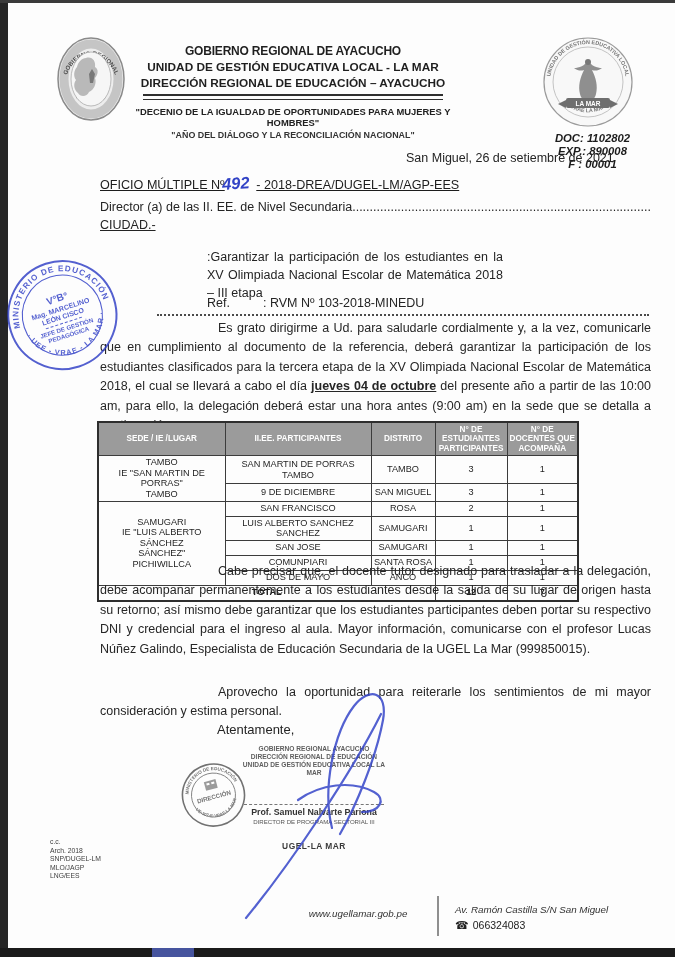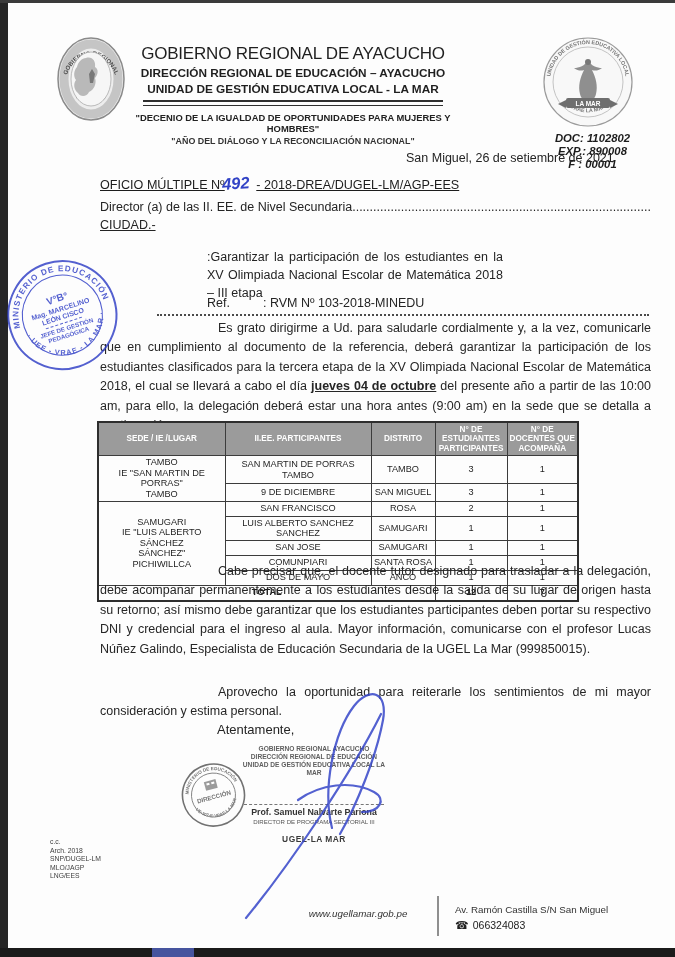--- a/index.html
+++ b/index.html
@@ -6,21 +6,21 @@
   .page{position:relative;width:675px;height:957px;background:#fdfdfd;overflow:hidden;
         font-family:"Liberation Sans",sans-serif;color:#242424;}
   .abs{position:absolute;}
   
   .edge-left{left:0;top:0;width:8px;height:957px;background:#262626;}
   .edge-top{left:0;top:0;width:675px;height:3px;background:#3b3b3b;}
   .edge-bottom{left:0;top:948px;width:675px;height:9px;background:#1b1b1b;}
   .edge-blue{position:absolute;left:152px;top:0;width:42px;height:9px;background:#46549e;}
   
   .head-center{left:128px;top:44px;width:330px;text-align:center;color:#1f1f1f;}
-  .hc-title{font-size:17px;font-weight:normal;letter-spacing:-0.2px;}
+  .hc-title{font-size:12px;font-weight:bold;letter-spacing:-0.2px;}
   .hc-sub{font-size:11.8px;font-weight:bold;margin-top:2px;}
   .hc-rule{width:300px;height:3px;margin:4px auto 0;border-top:2px solid #2f2f2f;border-bottom:1px solid #2f2f2f;}
   .hc-motto1{font-size:9.4px;font-weight:bold;margin-top:6px;color:#222;}
   .hc-motto2{font-size:8.9px;font-weight:bold;margin-top:2px;color:#333;}
   .doc-meta{left:540px;top:132px;width:105px;text-align:center;font-weight:bold;font-style:italic;
             font-size:11.3px;line-height:13px;color:#1c1c1c;}
   .date-line{left:406px;top:151px;font-size:12.5px;z-index:2;}
   
   .oficio-line{left:100px;top:175px;font-size:12.6px;text-decoration:underline;color:#1d1d1d;}
   .hand{display:inline-block;color:#3243c6;font-size:16.5px;font-style:italic;font-weight:bold;
@@ -49,29 +49,29 @@
                padding:1px 2px;height:12px;color:#1f1f1f;}
   td.ie{text-align:left;padding-left:4px;}
   td.sede{font-size:8.5px;line-height:1.2;white-space:pre-line;}
   td.bold, .trow-total td{font-weight:bold;}
   
   .sig-block{left:240px;top:745px;width:148px;text-align:center;}
   .st-line{font-size:6.6px;line-height:8px;color:#5e5e5e;font-weight:bold;}
   .st-sep{border-top:1px dashed #777;margin:27px 4px 2px;}
   .st-name{font-size:8.8px;font-weight:bold;color:#333;}
   .st-role{font-size:6.1px;color:#555;margin-top:1px;}
-  .st-org{font-size:8.4px;font-weight:bold;letter-spacing:.5px;color:#3a3a3a;margin-top:9px;}
+  .st-org{font-size:8.4px;font-weight:bold;letter-spacing:.5px;color:#3a3a3a;margin-top:16px;}
   .stamp-round{left:181px;top:762px;transform:rotate(-15deg);opacity:.85;}
   .stamp-blue{left:6px;top:258px;transform:rotate(-18deg);opacity:.82;}
   .sig-svg{left:0;top:0;pointer-events:none;}
   .cc-block{left:50px;top:838px;font-size:6.8px;line-height:8.6px;color:#3d3d3d;}
   
   .footer-divider{left:437px;top:896px;width:2px;height:40px;background:#8f8f8f;}
   .footer-site{left:288px;top:908px;width:140px;text-align:center;font-style:italic;font-size:9.8px;color:#333;}
-  .footer-addr{left:455px;top:904px;font-size:9.8px;color:#333;}
+  .footer-addr{left:455px;top:904px;font-style:italic;font-size:9.8px;color:#333;}
   .footer-phone{left:455px;top:919px;font-size:10.5px;color:#222;}
   .phone-ico{font-size:11px;margin-right:4px;}
 </style>
 </head>
 <body>
 
 <div class="page">
 
   <div class="abs edge-left"></div>
   <div class="abs edge-top"></div>
@@ -85,22 +85,22 @@
       <path id="lsBot" d="M 12,48 A 25,33 0 0 0 58,48" fill="none"></path>
       <text font-size="6" fill="#4e4e4e" font-weight="bold"><textPath href="#lsBot" startOffset="50%" text-anchor="middle">AYACUCHO</textPath></text>
       <ellipse cx="35" cy="43" rx="20" ry="27" fill="#f6f6f6" stroke="#ababab" stroke-width=".8"></ellipse>
       <path d="M30 22 c6 -2 10 3 9 9 c4 2 3 8 0 11 c2 5 -1 12 -6 14 c-2 5 -9 5 -11 1 c-4 -3 -5 -9 -2 -13 c-3 -4 -2 -10 1 -13 c1 -5 5 -9 9 -9z" fill="#b9b9b9"></path>
       <path d="M33 38 l3 -5 l3 5 l-2 9 l-3 0 z" fill="#787878"></path>
     </svg>
   </div>
 
   <div class="abs head-center">
     <div class="hc-title">GOBIERNO REGIONAL DE AYACUCHO</div>
+    <div class="hc-sub">UNIDAD DE GESTIÓN EDUCATIVA LOCAL - LA MAR</div>
     <div class="hc-sub">DIRECCIÓN REGIONAL DE EDUCACIÓN – AYACUCHO</div>
-    <div class="hc-sub">UNIDAD DE GESTIÓN EDUCATIVA LOCAL - LA MAR</div>
     <div class="hc-rule"></div>
     <div class="hc-motto1">"DECENIO DE LA IGUALDAD DE OPORTUNIDADES PARA MUJERES Y HOMBRES"</div>
     <div class="hc-motto2">"AÑO DEL DIÁLOGO Y LA RECONCILIACIÓN NACIONAL"</div>
   </div>
 
   <div class="abs" style="left:538px;top:34px;">
     <svg width="100" height="100" viewBox="0 0 100 100">
       <circle cx="50" cy="48" r="44" fill="#f8f8f8" stroke="#9a9a9a" stroke-width="1.2"></circle>
       <circle cx="50" cy="48" r="35" fill="none" stroke="#b5b5b5" stroke-width=".8"></circle>
       <path id="rsTop" d="M 12,48 A 38,38 0 1 1 88,48" fill="none"></path>

